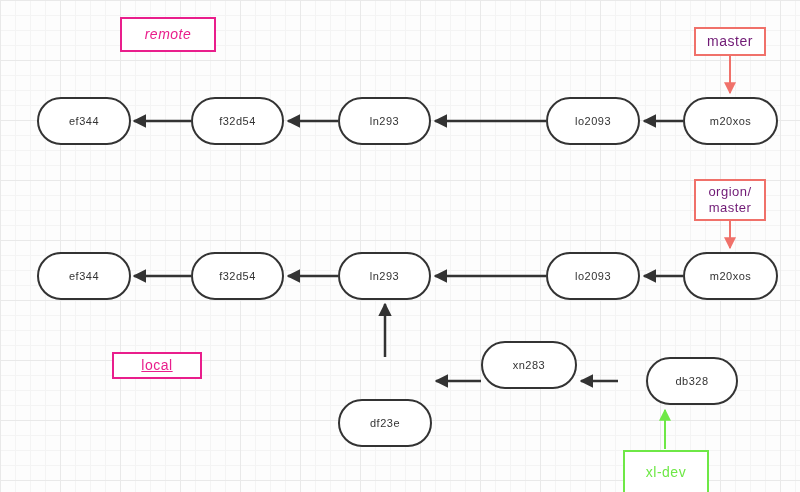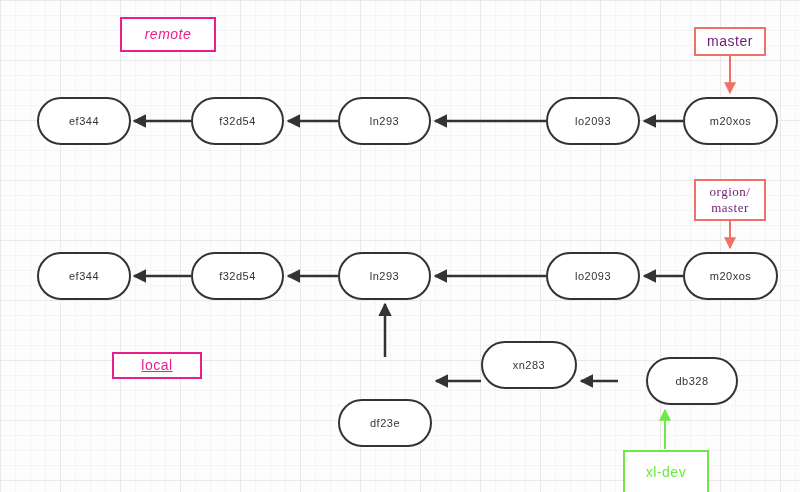--- a/index.html
+++ b/index.html
@@ -94,21 +94,21 @@
   <div class="tag tag-magenta" style="left:120px; top:17px; width:96px; height:35px;font-style:italic;">
     <span>remote</span>
   </div>
   <div class="tag tag-magenta" style="left:112px; top:352px; width:90px; height:27px;text-decoration:underline;">
     <span>local</span>
   </div>
 
   <div class="tag tag-salmon" style="left:694px; top:27px; width:72px; height:29px;">
     <span>master</span>
   </div>
-  <div class="tag tag-salmon" style="left:694px; top:179px; width:72px; height:42px; font-size:13px; line-height:16px;font-family:Liberation Serif, serif;">
+  <div class="tag tag-salmon" style="left:694px; top:179px; width:72px; height:42px; font-size:13px; line-height:16px;">
     <span>orgion/</span>
     <span>master</span>
   </div>
   <div class="tag tag-green" style="left:623px; top:450px; width:86px; height:44px;">
     <span>xl-dev</span>
   </div>
 
   <div class="node" style="left:37px;  top:97px; width:94px;">
       <span>ef344</span>
     </div>

